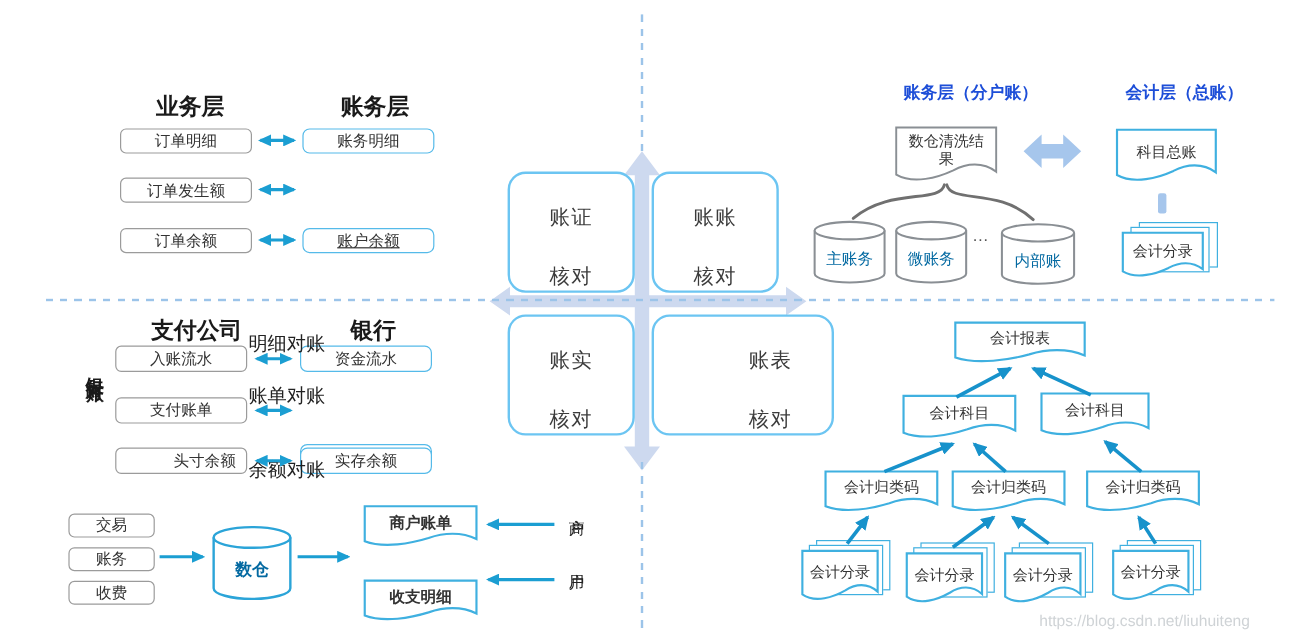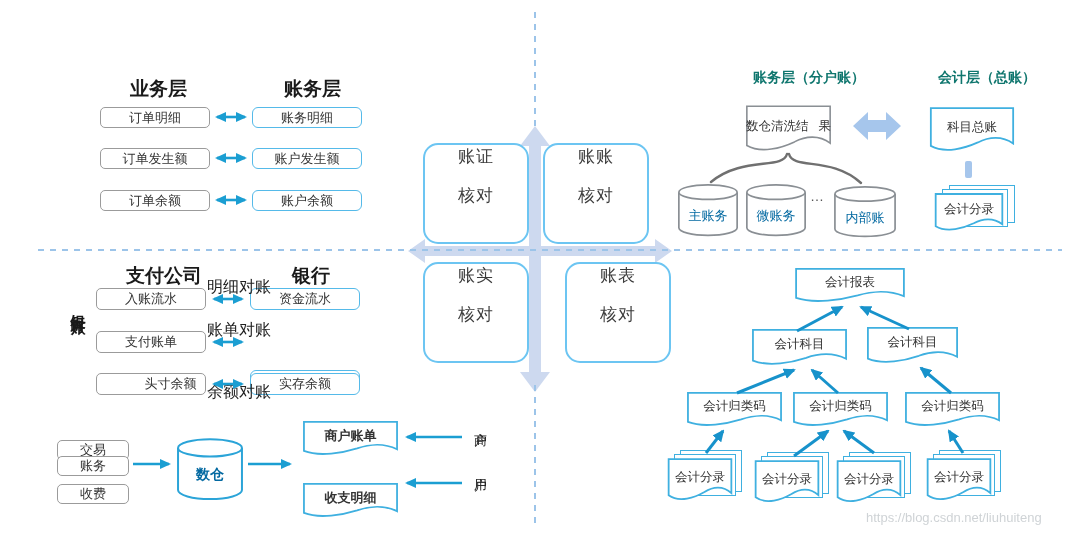--- a/index.html
+++ b/index.html
@@ -10,24 +10,24 @@
   
   .dash-h{position:absolute;height:2px;background:repeating-linear-gradient(90deg,#9cc4e9 0 6px,transparent 6px 12px);}
   .dash-v{position:absolute;width:2px;background:repeating-linear-gradient(180deg,#9cc4e9 0 6px,transparent 6px 12px);}
   
   .bx{position:absolute;display:flex;align-items:center;justify-content:center;
       background:#fff;font-size:13px;color:#333;box-sizing:border-box;white-space:nowrap;}
   .bx.gray{border:1.6px solid #9b9b9b;border-radius:5px;}
   .bx.blue{border:1.8px solid #55bae9;border-radius:6px;}
   
   .qbx{position:absolute;width:102px;height:97px;border:2px solid #6cc5f2;border-radius:15px;
-       background:#fff;display:flex;flex-direction:column;align-items:center;justify-content:flex-start;
-       gap:16px;font-size:17px;color:#3c3c3c;letter-spacing:1px;}
+       background:#fff;display:flex;flex-direction:column;align-items:center;justify-content:flex-end;
+       gap:26px;font-size:17px;color:#3c3c3c;letter-spacing:1px;}
   .hdr{position:absolute;font-weight:700;font-size:19px;color:#1a1a1a;white-space:nowrap;}
-  .hdr2{position:absolute;font-weight:600;font-size:14px;color:#0f766e;white-space:nowrap;padding-left:20px;}
+  .hdr2{position:absolute;font-weight:600;font-size:14px;color:#1d4ed8;white-space:nowrap;padding-left:20px;}
   .small-lbl{position:absolute;font-size:16px;color:#222;white-space:nowrap;}
   .vtext{position:absolute;writing-mode:vertical-rl;text-orientation:upright;white-space:nowrap;}
   
   .doc{position:absolute;}
   .doc>svg{position:absolute;left:0;top:0;width:100%;height:100%;overflow:visible;}
   .doc>span{position:absolute;left:0;right:0;top:0;bottom:8px;display:flex;align-items:center;
             justify-content:center;font-size:12.5px;color:#333;text-align:center;line-height:15px;}
   .doc.bold>span{font-weight:700;font-size:13px;}
   
   .stack{position:absolute;}
@@ -61,43 +61,42 @@
     <span>核对</span>
   </div>
   <div class="qbx" style="left:543px;top:143px;">
     <span>账账</span>
     <span>核对</span>
   </div>
   <div class="qbx" style="left:423px;top:262px;">
     <span>账实</span>
     <span>核对</span>
   </div>
-  <div class="qbx" style="left:565px;top:262px;">
+  <div class="qbx" style="left:543px;top:262px;padding-left:46px;">
     <span>账表</span>
     <span>核对</span>
   </div>
 
   <div class="hdr" style="left:130px;top:76px;">业务层</div>
   <div class="hdr" style="left:284px;top:76px;">账务层</div>
 
   <div class="bx gray" style="left:100px;top:107px;width:110px;height:21px;font-family:Liberation Mono, monospace;">订单明细</div>
   <div class="bx blue" style="left:252px;top:107px;width:110px;height:21px;">账务明细</div>
   <div class="bx gray" style="left:100px;top:148px;width:110px;height:21px;">订单发生额</div>
-  <div class="bx blue" style="left:252px;top:148px;width:110px;height:21px;">账户发生额</div>
   <div class="bx gray" style="left:100px;top:190px;width:110px;height:21px;">订单余额</div>
-  <div class="bx blue" style="left:252px;top:190px;width:110px;height:21px;">账户余额</div>
+  <div class="bx blue" style="left:252px;top:190px;width:110px;height:21px;text-decoration:underline;">账户余额</div>
 
   <div class="hdr2" style="left:733px;top:69px;">账务层（分户账）</div>
   <div class="hdr2" style="left:918px;top:69px;">会计层（总账）</div>
 
   <div class="doc" style="left:746px;top:105px;width:85px;height:50px;">
     <svg viewBox="0 0 100 42" preserveAspectRatio="none">
         <path d="M1,1 H99 V32 C86,25 70,26 57,31 C42,36 18,41 1,34 Z" fill="#fff" stroke="#8a8f94" stroke-width="1.6" vector-effect="non-scaling-stroke"></path>
       </svg>
-    <span style="justify-content:space-between;">
+    <span style="flex-direction:column;">
       <span>数仓清洗结</span>
       <span>果</span>
     </span>
   </div>
 
   <div class="doc" style="left:930px;top:107px;width:84px;height:48px;">
     <svg viewBox="0 0 100 42" preserveAspectRatio="none">
         <path d="M1,1 H99 V32 C86,25 70,26 57,31 C42,36 18,41 1,34 Z" fill="#fff" stroke="#3fb0e0" stroke-width="1.8" vector-effect="non-scaling-stroke"></path>
       </svg>
     <span>科目总账</span>
@@ -145,21 +144,21 @@
   <div class="bx gray" style="left:96px;top:288px;width:110px;height:22px;">入账流水</div>
   <div class="bx gray" style="left:96px;top:331px;width:110px;height:22px;">支付账单</div>
   <div class="bx blue" style="left:250px;top:331px;width:110px;height:22px;margin-top:39px;">银行账单</div>
   <div class="bx gray" style="left:96px;top:373px;width:110px;height:22px;padding-left:39px;">头寸余额</div>
   <div class="bx blue" style="left:250px;top:373px;width:110px;height:22px;">实存余额</div>
 
   <div class="small-lbl" style="left:207px;top:277px;">明细对账</div>
   <div class="small-lbl" style="left:207px;top:320px;">账单对账</div>
   <div class="small-lbl" style="left:207px;top:382px;">余额对账</div>
 
-  <div class="bx gray" style="left:57px;top:428px;width:72px;height:20px;margin-top:12px;">交易</div>
+  <div class="bx gray" style="left:57px;top:428px;width:72px;height:20px;">交易</div>
   <div class="bx gray" style="left:57px;top:456px;width:72px;height:20px;">账务</div>
   <div class="bx gray" style="left:57px;top:484px;width:72px;height:20px;">收费</div>
 
   <div class="cyl bold" style="left:176px;top:437px;width:68px;height:64px;">
     <svg viewBox="0 0 100 100" preserveAspectRatio="none">
       <path d="M3,17 v66 a47,14 0 0 0 94,0 V17" fill="#fff" stroke="#2ba4d8" stroke-width="2" vector-effect="non-scaling-stroke"></path>
       <ellipse cx="50" cy="17" rx="47" ry="13.5" fill="#fff" stroke="#2ba4d8" stroke-width="2" vector-effect="non-scaling-stroke"></ellipse>
     </svg>
     <span>数仓</span>
   </div>

